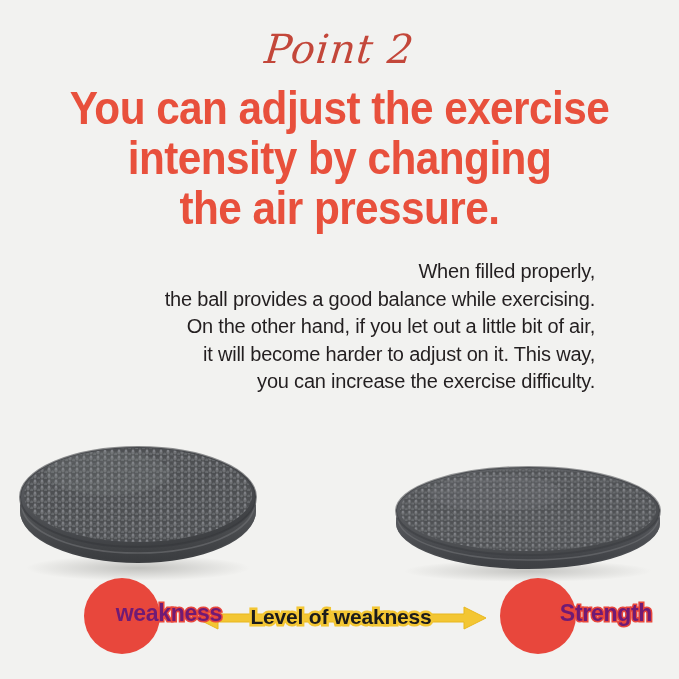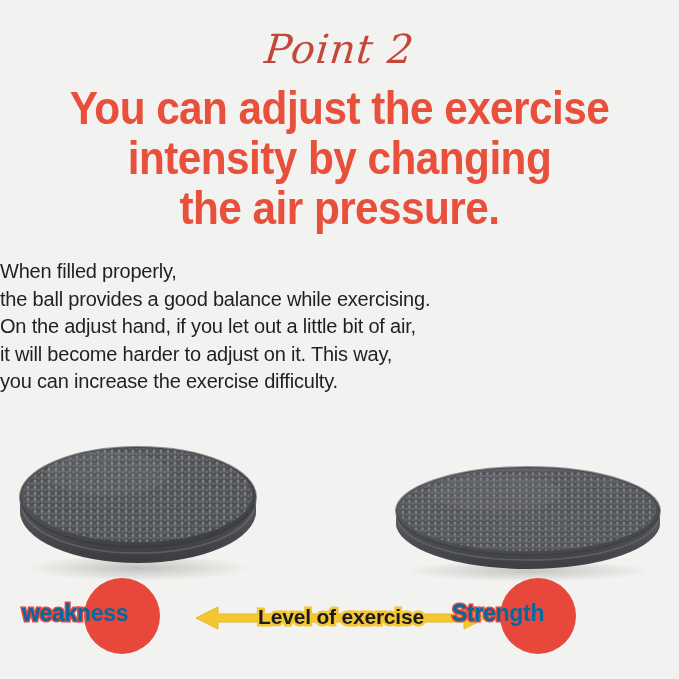--- a/index.html
+++ b/index.html
@@ -51,21 +51,21 @@
     letter-spacing: -0.6px;
     transform: scaleX(0.92);
     transform-origin: 50% 0;
   }
 
   .body-copy {
     position: absolute;
     top: 258px;
     left: 0;
     width: 595px;
-    text-align: left;
+    text-align: right;
     color: #231f20;
     font-size: 20px;
     line-height: 27.5px;
     letter-spacing: -0.2px;
   }
   .body-copy div { white-space: nowrap; }
 
   
   .disc {
     position: absolute;
@@ -89,24 +89,24 @@
     border-radius: 50%;
     background: #e8473c;
   }
   .bubble-left { left: 84px; }
   .bubble-right { left: 500px; }
 
   .bubble-label {
     position: absolute;
     top: 22px;
     width: 200px;
-    text-align: left;
+    text-align: right;
     font-size: 23px;
     font-weight: 700;
-    color: #0369a1;
+    color: #701a75;
     letter-spacing: -0.3px;
     -webkit-text-stroke: 3px #e8473c;
     paint-order: stroke fill;
     white-space: nowrap;
   }
   .bubble-label-left { left: 22px; }
   .bubble-label-right { left: 452px; }
 
   .arrow-wrap {
     position: absolute;
@@ -142,21 +142,21 @@
 
   <div class="headline">
     <div>You can adjust the exercise</div>
     <div>intensity by changing</div>
     <div>the air pressure.</div>
   </div>
 
   <div class="body-copy">
     <div>When filled properly,</div>
     <div>the ball provides a good balance while exercising.</div>
-    <div>On the adjust hand, if you let out a little bit of air,</div>
+    <div>On the other hand, if you let out a little bit of air,</div>
     <div>it will become harder to adjust on it. This way,</div>
     <div>you can increase the exercise difficulty.</div>
   </div>
 
   <div class="disc" style="left:12px; top:425px;">
     <svg width="250" height="155" viewBox="0 0 250 155" aria-hidden="true">
       <defs>
         <radialGradient id="lTop" cx="38%" cy="26%" r="78%">
           <stop offset="0%" stop-color="#66686a"></stop>
           <stop offset="55%" stop-color="#54565a"></stop>
@@ -256,20 +256,20 @@
 
     <div class="bubble bubble-left"></div>
     <div class="bubble bubble-right"></div>
 
     <div class="arrow-wrap">
       <svg width="290" height="28" viewBox="0 0 290 28" aria-hidden="true">
         <path d="M0 14 L22 3 L22 10 L268 10 L268 3 L290 14 L268 25 L268 18 L22 18 L22 25 Z" fill="#f3c633" stroke="#e8b71f" stroke-width="1"></path>
       </svg>
     </div>
 
-    <div class="arrow-label">Level of exercise</div>
+    <div class="arrow-label">Level of weakness</div>
 
     <div class="bubble-label bubble-label-left">weakness</div>
 
     <div class="bubble-label bubble-label-right">Strength</div>
   </div>
 
 </div>
 
 </body></html>

